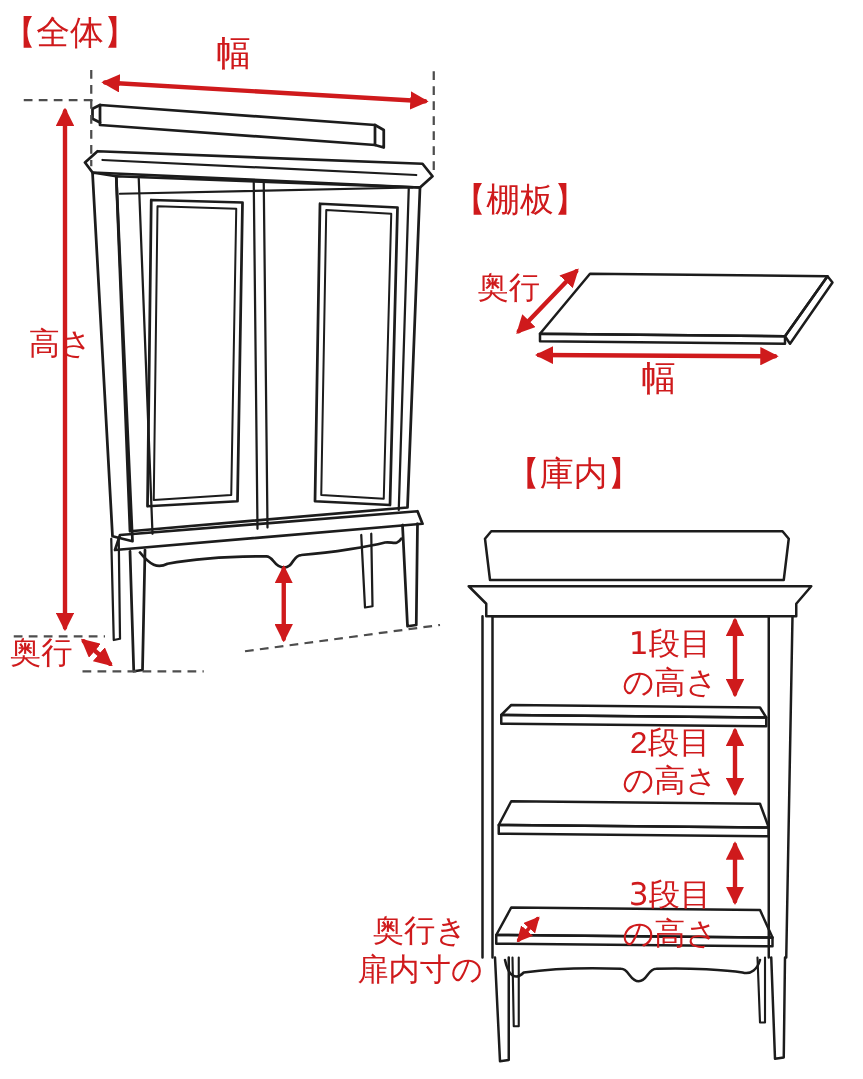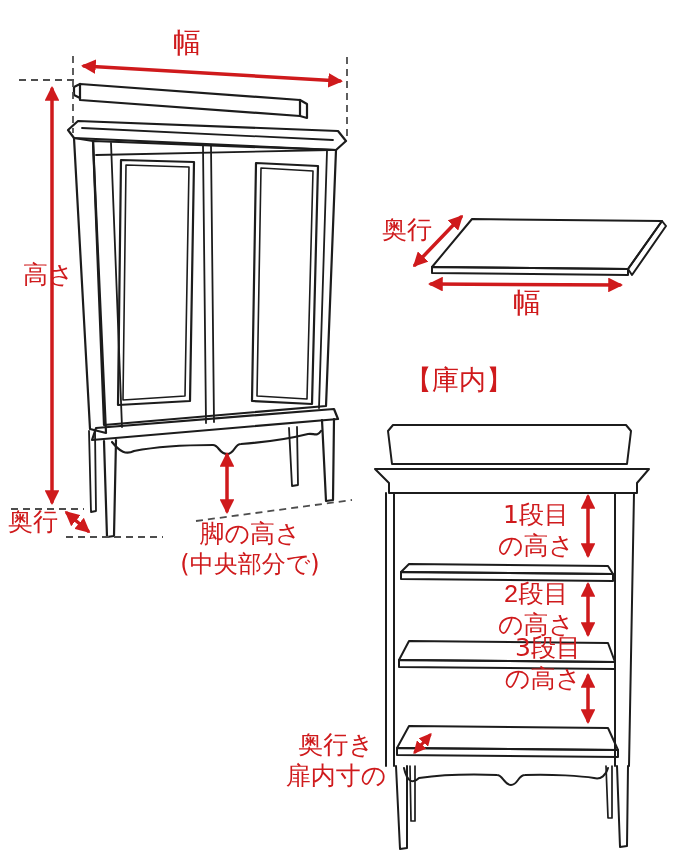--- a/index.html
+++ b/index.html
@@ -12,21 +12,21 @@
     position:relative;width:690px;height:863px;background:#ffffff;overflow:hidden;
     font-family:"DejaVu Sans","Liberation Sans",sans-serif;
   }
   .stage svg{position:absolute;left:0;top:0;}
   .lbl{
     position:absolute;color:var(--red);line-height:1.2;white-space:nowrap;
     font-family:"DejaVu Sans","Liberation Sans",sans-serif;
   }
   .t-title{font-size:27px;}
   .t-big{font-size:28px;}
-  .t-med{font-size:25px;}
+  .t-med{font-size:25px;text-align:right;}
   .t-sm{font-size:24px;}
   .lbl-c{text-align:center;line-height:31px;}
   .lbl-c div{white-space:nowrap;}
 </style>
 </head>
 <body>
 
 <div class="stage">
 
   <svg width="690" height="863" viewBox="0 0 690 863">
@@ -119,43 +119,41 @@
       <line x1="227" y1="455" x2="227" y2="511" marker-start="url(#ah)" marker-end="url(#ah)"></line>
       <line x1="415" y1="265" x2="461" y2="217" marker-start="url(#ah)" marker-end="url(#ah)"></line>
       <line x1="431" y1="284" x2="620" y2="285" marker-start="url(#ah)" marker-end="url(#ah)"></line>
       <line x1="588" y1="497" x2="588" y2="555" marker-start="url(#ah)" marker-end="url(#ah)"></line>
       <line x1="588" y1="585" x2="588" y2="634" marker-start="url(#ah)" marker-end="url(#ah)"></line>
       <line x1="588" y1="676" x2="588" y2="721" marker-start="url(#ah)" marker-end="url(#ah)"></line>
       <line x1="415" y1="752" x2="430" y2="735" stroke-width="3" marker-start="url(#ah)" marker-end="url(#ah)"></line>
     </g>
   </svg>
 
+  <div class="lbl t-title" style="left:2px;top:11px;">【全体】</div>
   <div class="lbl t-big" style="left:173px;top:26px;">幅</div>
   <div class="lbl t-med" style="left:23px;top:260px;">高さ</div>
   <div class="lbl t-med" style="left:8px;top:507px;">奥行</div>
 
-  <div class="lbl lbl-c" style="left:175px;top:518px;width:150px;">
-    <div class="t-med">脚の高さ</div>
-    <div class="t-sm">(中央部分で)</div>
-  </div>
 
+  <div class="lbl t-title" style="left:362px;top:145px;">【棚板】</div>
   <div class="lbl t-med" style="left:382px;top:215px;">奥行</div>
   <div class="lbl t-big" style="left:513px;top:286px;">幅</div>
 
   <div class="lbl t-title" style="left:369px;top:364px;margin-left:36px;">【庫内】</div>
 
   <div class="lbl lbl-c t-med" style="left:491px;top:499px;width:90px;">
     <div>1段目</div>
     <div>の高さ</div>
   </div>
   <div class="lbl lbl-c t-med" style="left:491px;top:580px;width:90px;font-family:Liberation Mono, monospace;">
     <div>2段目</div>
     <div>の高さ</div>
   </div>
-  <div class="lbl lbl-c t-med" style="left:491px;top:632px;width:90px;text-align:right;">
+  <div class="lbl lbl-c t-med" style="left:491px;top:700px;width:90px;">
     <div>3段目</div>
     <div>の高さ</div>
   </div>
 
   <div class="lbl lbl-c t-med" style="left:276px;top:729px;width:120px;">
     <div>奥行き</div>
     <div>扉内寸の</div>
   </div>
 
 </div>

